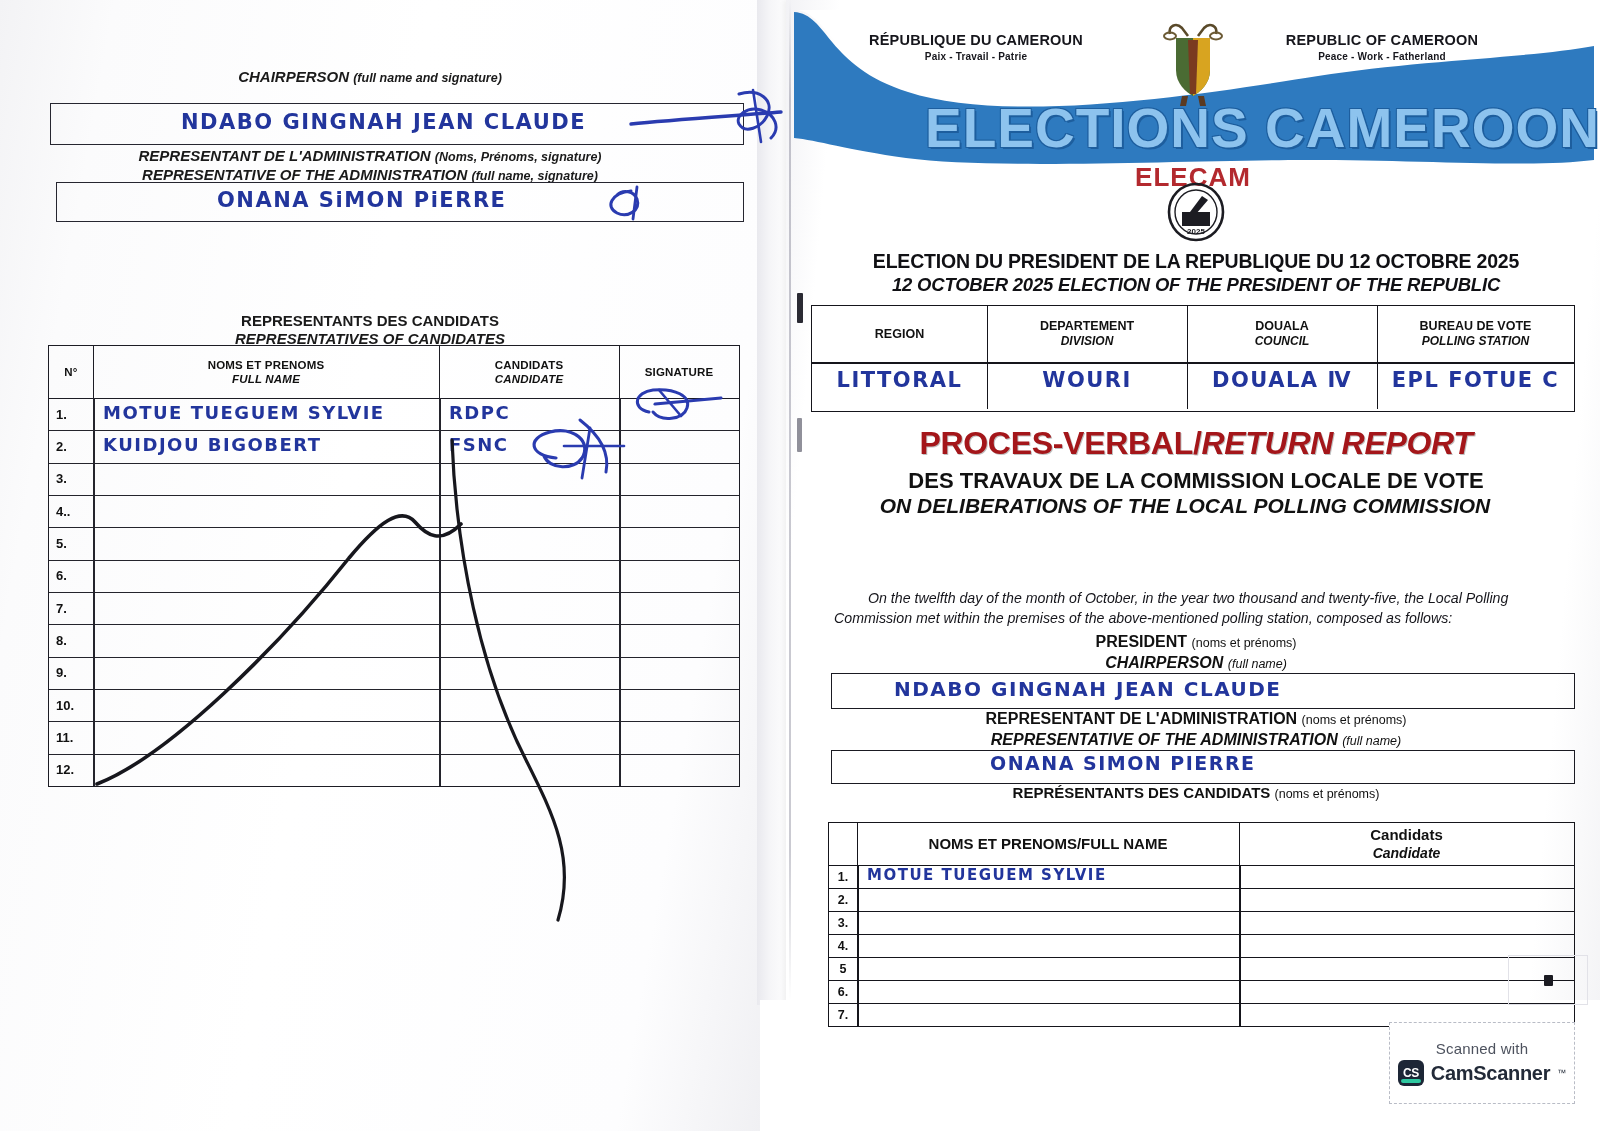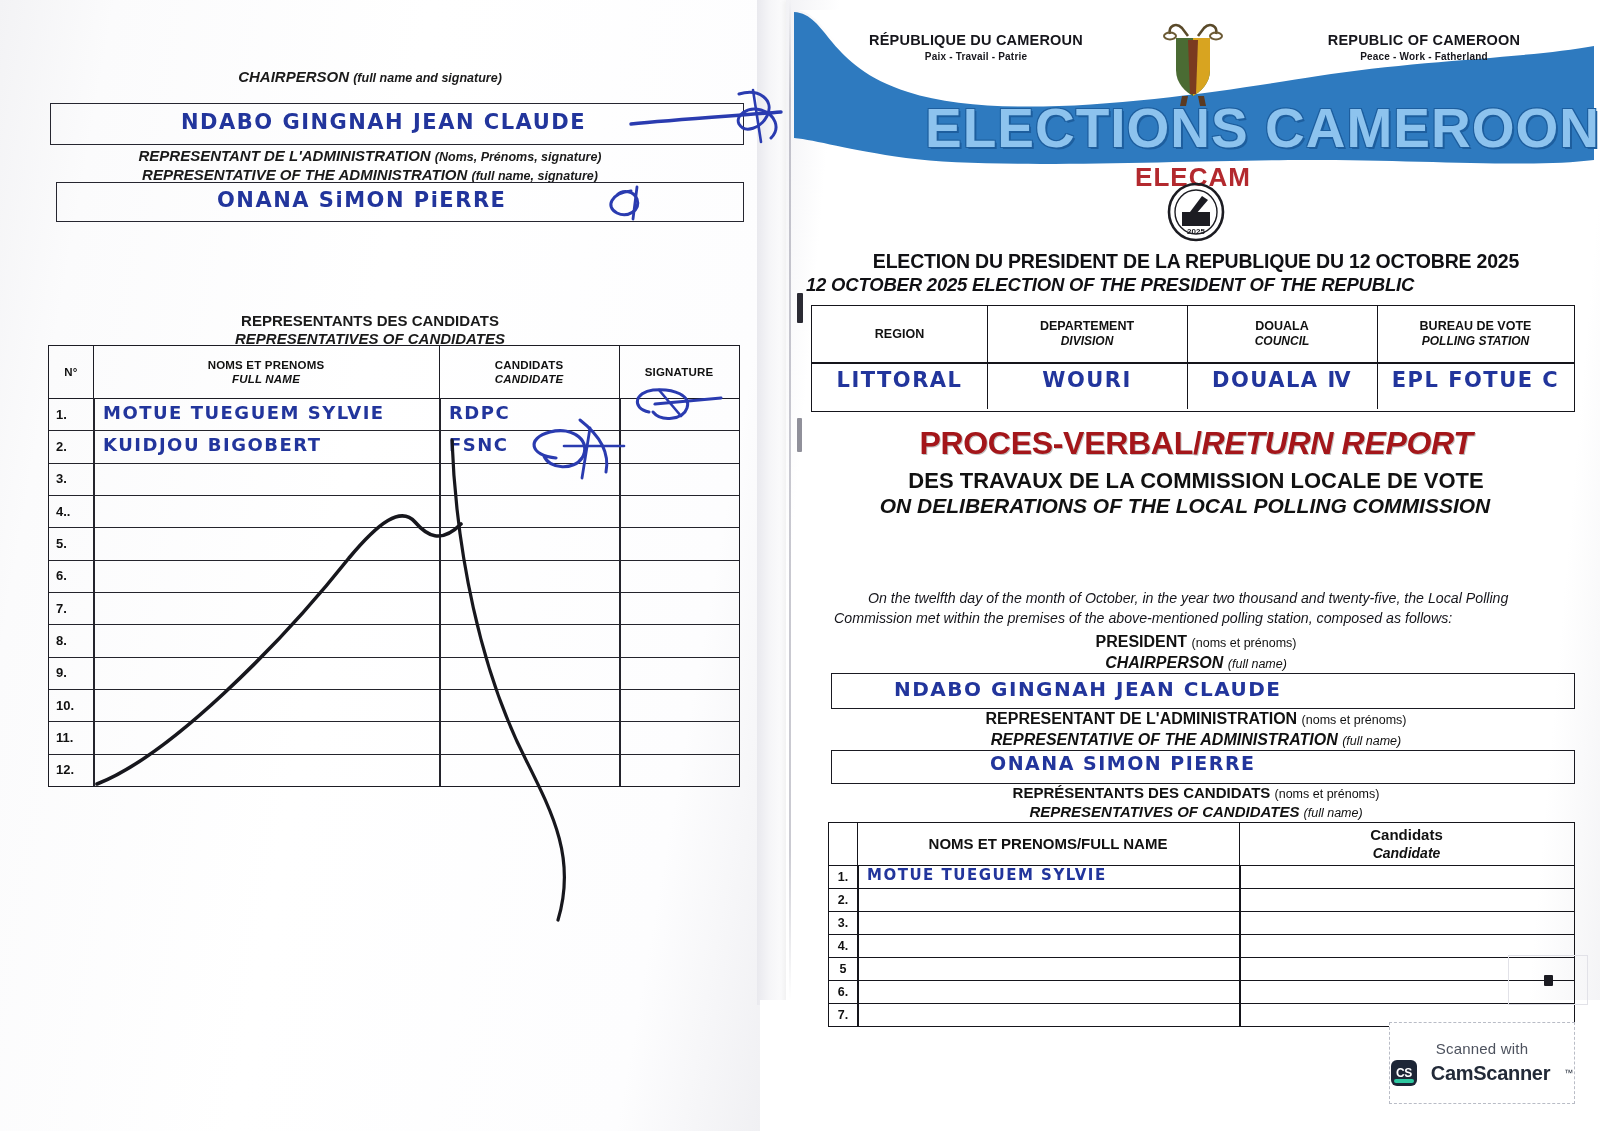--- a/index.html
+++ b/index.html
@@ -128,30 +128,30 @@
   }
 
   
   #right-page { position:absolute; left:786px; top:0; width:814px; height:1005px; }
 
   .banner-wrap { position:absolute; left:0; top:0; width:814px; height:195px; overflow:hidden; }
 
   .rep-fr { position:absolute; left:60px; top:32px; width:260px; text-align:center;
             font-size:14.5px; font-weight:700; letter-spacing:.2px; color:#16161c;}
   .rep-fr-sub { font-size:10px; font-weight:700; letter-spacing:.2px; margin-top:3px;}
-  .rep-en { position:absolute; left:498px; top:32px; width:280px; text-align:center;
+  .rep-en { position:absolute; left:456px; top:32px; width:280px; text-align:center;
             font-size:14.5px; font-weight:700; letter-spacing:.2px; color:#16161c;}
 
   .title-fr {
     position:absolute; left:20px; top:250px; width:780px; text-align:center;
     font-family:"Liberation Sans", sans-serif;
     font-weight:700; font-size:19.5px; letter-spacing:-0.2px; color:#101014;
   }
   .title-en {
-    position:absolute; left:20px; top:274px; width:780px; 
+    position:absolute; left:20px; top:274px; width:780px; text-align:center;
     font-weight:700; font-style:italic; font-size:18.5px; letter-spacing:-0.2px; color:#101014;
   }
 
   .rp-table {
     position:absolute; left:25px; top:305px; width:762px; height:105px;
     border:1.8px solid #15151b;
   }
   .rp-th { position:absolute; top:0; height:56px; border-right:1.8px solid #15151b; }
   .rp-th:last-of-type { border-right:none; }
   .rp-thtxt {
@@ -224,21 +224,21 @@
   #camscanner {
     position:absolute; left:1389px; top:1022px;
     width:184px; height:80px;
     border:1.4px dashed #b9bcc6;
     background:#fff;
     display:flex; flex-direction:column;
     align-items:center; justify-content:center;
     gap:3px;
   }
   #camscanner .cs-top { font-size:15px; color:#4d525e; letter-spacing:.2px; }
-  #camscanner .cs-bot { display:flex; align-items:center; gap:14px; }
+  #camscanner .cs-bot { display:flex; align-items:center; gap:7px; }
   .cs-badge {
     width:26px; height:26px; border-radius:6px; background:#1d2636;
     position:relative; display:flex; align-items:center; justify-content:center;
     font-size:12px; font-weight:700; color:#fff; letter-spacing:-.5px;
   }
   .cs-badge::after {
     content:""; position:absolute; left:3px; right:3px; bottom:3px; height:4px;
     background:#2ec8a0; border-radius:2px;
   }
   .cs-word { font-size:20px; font-weight:700; color:#222a38; letter-spacing:-.3px; }
@@ -558,24 +558,20 @@
       <span class="sm">(full name)</span>
     </div>
     <div class="rp-field" style="left:45px; top:750px; width:742px; height:32px;">
       <div class="hw" style="position:absolute; left:158px; top:1px; font-size:19px;">ONANA    SIMON   PIERRE</div>
     </div>
 
     <div class="role-lbl" style="top:784px; font-size:15px;">
       <span>REPRÉSENTANTS DES CANDIDATS</span>
       <span class="sm">(noms et prénoms)</span>
     </div>
-    <div class="role-lbl it" style="top:803px; font-size:15px;">
-      <span>REPRESENTATIVES OF CANDIDATES</span>
-      <span class="sm">(full name)</span>
-    </div>
 
     <div class="rc-table" style="top:822px;">
       <div class="rc-head">
         <div class="rc-c1"></div>
         <div class="rc-c2">
           <div class="rc-htxt">NOMS ET PRENOMS/FULL NAME</div>
         </div>
         <div class="rc-c3">
           <div class="rc-htxt">
             <span>Candidats</span>

